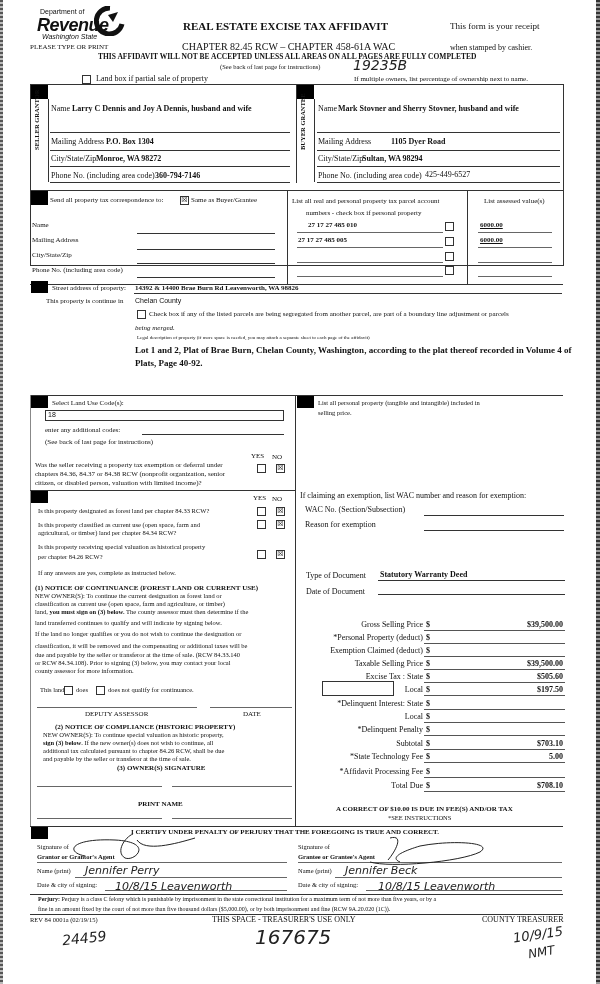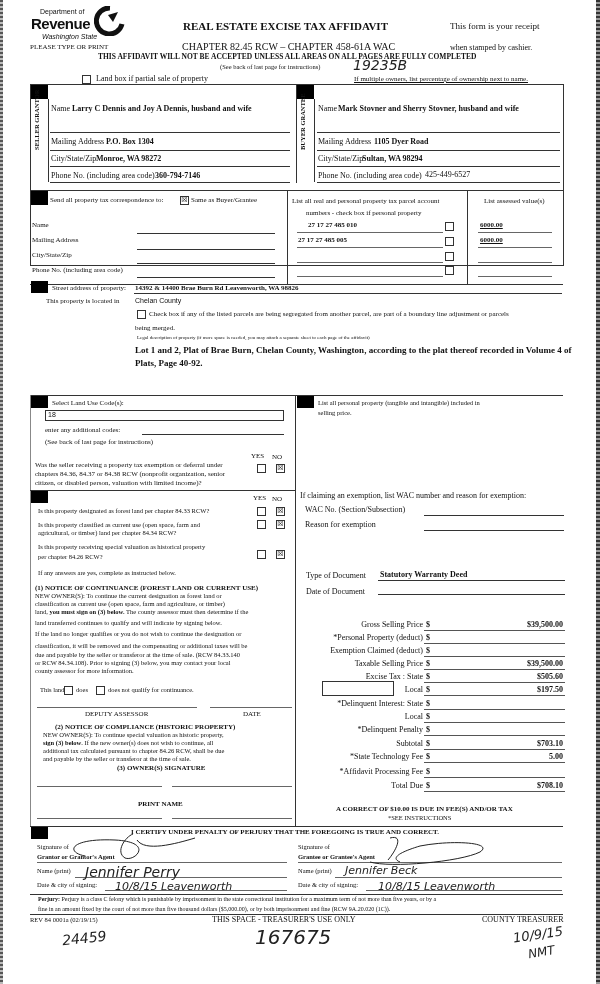--- a/index.html
+++ b/index.html
@@ -21,38 +21,38 @@
   .f9{font-size:9px;}
 </style>
 </head>
 <body>
 
 <div class="edge-l"></div>
 <div class="edge-r"></div>
 
 <div class="abs" style="left:30px;top:6px;width:100px;height:38px;">
   <div class="t sans" style="left:10px;top:2px;font-size:7px;">Department of</div>
-  <div class="t sans b" style="left:1px;top:9px;font-size:15px;letter-spacing:-0.5px;">Revenue</div>
+  <div class="t sans b" style="left:7px;top:9px;font-size:18px;letter-spacing:-0.5px;font-style:italic;">Revenue</div>
   <div class="t sans" style="left:12px;top:27px;font-size:7px;font-style:italic;">Washington State</div>
   <svg class="abs" style="left:64px;top:0px;" width="32" height="30">
     <path d="M16 2 A13 13 0 1 0 28 18" stroke="#111" stroke-width="5" fill="none"></path>
     <path d="M14 9 L24 6 L19 16 Z" fill="#111"></path>
   </svg>
 </div>
 <div class="t b" style="left:183px;top:20px;font-size:11px;">REAL ESTATE EXCISE TAX AFFIDAVIT</div>
 <div class="t" style="left:450px;top:21px;font-size:9px;">This form is your receipt</div>
 <div class="t" style="left:30px;top:43px;font-size:7px;">PLEASE TYPE OR PRINT</div>
 <div class="t" style="left:182px;top:41px;font-size:10px;">CHAPTER 82.45 RCW – CHAPTER 458-61A WAC</div>
 <div class="t" style="left:450px;top:43px;font-size:8px;">when stamped by cashier.</div>
 <div class="t b" style="left:98px;top:52px;font-size:7.5px;">THIS AFFIDAVIT WILL NOT BE ACCEPTED UNLESS ALL AREAS ON ALL PAGES ARE FULLY COMPLETED</div>
 <div class="t" style="left:220px;top:63px;font-size:6.5px;">(See back of last page for instructions)</div>
 <div class="t hand" style="left:353px;top:57px;font-size:14px;">19235B</div>
 <div class="cb" style="left:82px;top:75px;"></div>
 <div class="t f8" style="left:96px;top:74px;">Land box if partial sale of property</div>
-<div class="t small" style="left:354px;top:75px;text-decoration:underline;">If multiple owners, list percentage of ownership next to name.</div>
+<div class="t small" style="left:354px;top:75px;">If multiple owners, list percentage of ownership next to name.</div>
 
 <div class="box" style="left:30px;top:84px;width:532px;height:180px;"></div>
 <div class="blk" style="left:31px;top:85px;height:14px;"></div>
 <div class="vl" style="left:48px;top:99px;height:83px;"></div>
 <div class="t b" style="left:33px;top:150px;font-size:6.5px;transform:rotate(-90deg);transform-origin:left top;line-height:7px;width:60px;">SELLER GRANTOR</div>
 <div class="t f8" style="left:51px;top:104px;">Name</div>
 <div class="t f8 b" style="left:72px;top:104px;text-align:center;">Larry C Dennis and Joy A Dennis, husband and wife</div>
 <div class="hl" style="left:50px;top:132px;width:240px;"></div>
 <div class="t f8" style="left:51px;top:137px;">Mailing Address</div>
 <div class="t f8 b" style="left:106px;top:137px;">P.O. Box 1304</div>
@@ -65,21 +65,21 @@
 <div class="hl" style="left:50px;top:182px;width:240px;"></div>
 
 <div class="vl" style="left:296px;top:84px;height:99px;"></div>
 <div class="blk" style="left:297px;top:85px;height:14px;"></div>
 <div class="vl" style="left:314px;top:99px;height:83px;"></div>
 <div class="t b" style="left:299px;top:150px;font-size:6.5px;transform:rotate(-90deg);transform-origin:left top;line-height:7px;width:60px;">BUYER GRANTEE</div>
 <div class="t f8" style="left:318px;top:104px;">Name</div>
 <div class="t f8 b" style="left:338px;top:104px;">Mark Stovner and Sherry Stovner, husband and wife</div>
 <div class="hl" style="left:317px;top:132px;width:243px;"></div>
 <div class="t f8" style="left:318px;top:137px;">Mailing Address</div>
-<div class="t f8 b" style="left:374px;top:137px;">1105 Dyer Road</div>
+<div class="t f8 b" style="left:391px;top:137px;">1105 Dyer Road</div>
 <div class="hl" style="left:317px;top:150px;width:243px;"></div>
 <div class="t f8" style="left:318px;top:154px;">City/State/Zip</div>
 <div class="t f8 b" style="left:362px;top:154px;">Sultan, WA  98294</div>
 <div class="hl" style="left:317px;top:166px;width:243px;"></div>
 <div class="t f8" style="left:318px;top:171px;">Phone No. (including area code)</div>
 <div class="t f8" style="left:425px;top:170px;">425-449-6527</div>
 <div class="hl" style="left:317px;top:182px;width:243px;"></div>
 
 <div class="hl" style="left:30px;top:190px;width:533px;"></div>
 <div class="blk" style="left:31px;top:191px;height:14px;"></div>
@@ -122,25 +122,25 @@
     <div class="hl" style="left: 297px; top: 276px; width: 146px; background: rgb(102, 102, 102);"></div>
     <div class="cb" style="left: 445px; top: 266px;"></div>
     <div class="t small b" style="left: 480px; top: 265px; text-decoration: underline;"></div>
     <div class="hl" style="left: 478px; top: 276px; width: 74px; background: rgb(102, 102, 102);"></div>
   </div>
 
 <div class="blk" style="left:31px;top:281px;height:12px;"></div>
 <div class="t small" style="left:52px;top:284px;">Street address of property:</div>
 <div class="t small b" style="left:135px;top:284px;">14392 &amp; 14400 Brae Burn Rd Leavenworth, WA  98826</div>
 <div class="hl" style="left:134px;top:293px;width:428px;"></div>
-<div class="t small" style="left:46px;top:297px;">This property is located in</div>
+<div class="t small" style="left:46px;top:297px;">This property is continue in</div>
 <div class="t small sans" style="left:135px;top:297px;">Chelan County</div>
 <div class="cb" style="left:137px;top:310px;"></div>
 <div class="t small" style="left:149px;top:310px;">Check box if any of the listed parcels are being segregated from another parcel, are part of a boundary line adjustment or parcels</div>
-<div class="t small" style="left:135px;top:324px;">being merged.</div>
+<div class="t small" style="left:135px;top:324px;font-style:italic;">being merged.</div>
 <div class="t" style="left:137px;top:335px;font-size:5px;">Legal description of property (if more space is needed, you may attach a separate sheet to each page of the affidavit)</div>
 <div class="t b f9" style="left:135px;top:345px;">Lot 1 and 2, Plat of Brae Burn, Chelan County, Washington, according to the plat thereof recorded in Volume 4 of</div>
 <div class="t b f9" style="left:135px;top:358px;">Plats, Page 40-92.</div>
 
 <div class="hl" style="left:30px;top:395px;width:533px;"></div>
 <div class="vl" style="left:295px;top:395px;height:431px;"></div>
 <div class="vl" style="left:30px;top:395px;height:431px;background:#888;"></div>
 
 <div class="blk" style="left:31px;top:396px;height:12px;"></div>
 <div class="t small" style="left:52px;top:399px;">Select Land Use Code(s):</div>
@@ -288,21 +288,21 @@
 <div class="t" style="left:37px;top:843px;font-size:6.5px;">Signature of</div>
 <div class="t b" style="left:37px;top:853px;font-size:6.5px;">Grantor or Grantor's Agent</div>
 <div class="hl" style="left:37px;top:862px;width:250px;background:#666;"></div>
 <div class="t" style="left:37px;top:867px;font-size:6.5px;">Name (print)</div>
 <div class="hl" style="left:75px;top:877px;width:212px;background:#666;"></div>
 <div class="t" style="left:37px;top:881px;font-size:6.5px;">Date &amp; city of signing:</div>
 <div class="hl" style="left:105px;top:890px;width:182px;background:#666;"></div>
 <svg class="abs" style="left:55px;top:832px;" width="150" height="40">
   <path d="M30 24 C10 20 15 6 60 8 C100 10 80 30 70 26 C60 20 70 5 78 2 M82 8 C90 20 120 12 140 6" stroke="#222" stroke-width="1" fill="none"></path>
 </svg>
-<div class="t hand" style="left:85px;top:864px;font-size:14px;">Jennifer Perry</div>
+<div class="t hand" style="left:85px;top:864px;font-size:11px;">Jennifer Perry</div>
 <div class="t hand" style="left:115px;top:880px;font-size:11px;">10/8/15  Leavenworth</div>
 
 <div class="t" style="left:298px;top:843px;font-size:6.5px;">Signature of</div>
 <div class="t b" style="left:298px;top:853px;font-size:6.5px;">Grantee or Grantee's Agent</div>
 <div class="hl" style="left:298px;top:862px;width:264px;background:#666;"></div>
 <div class="t" style="left:298px;top:867px;font-size:6.5px;">Name (print)</div>
 <div class="hl" style="left:335px;top:877px;width:227px;background:#666;"></div>
 <div class="t" style="left:298px;top:881px;font-size:6.5px;">Date &amp; city of signing:</div>
 <div class="hl" style="left:366px;top:890px;width:196px;background:#666;"></div>
 <svg class="abs" style="left:360px;top:832px;" width="150" height="40">

